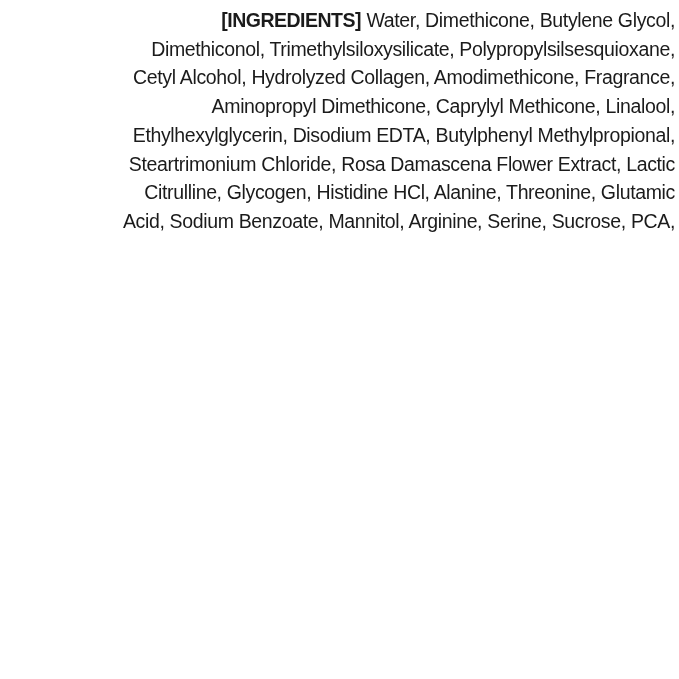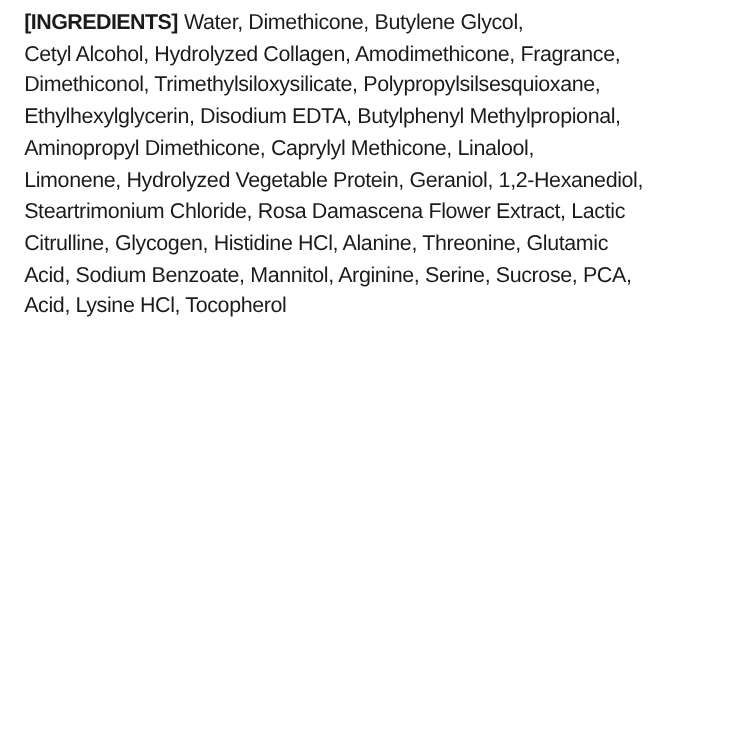--- a/index.html
+++ b/index.html
@@ -20,36 +20,35 @@
     color: #1b1b1b;
   }
   .ingredients-text {
     font-size: 19.5px;
     line-height: 28.7px;
     letter-spacing: -0.35px;
     color: #1b1b1b;
   }
   .line {
     white-space: nowrap;
+    text-align: right;
   }
   .heading {
     font-weight: 700;
     letter-spacing: -0.5px;
     margin-right: 0.28em;
   }
 </style>
 </head>
 <body>
 
 <div class="ingredients-panel">
   <div class="ingredients-text">
     <div class="line"><span class="heading">[INGREDIENTS]</span><span>Water, Dimethicone, Butylene Glycol,</span></div>
+    <div class="line">Dimethiconol, Trimethylsiloxysilicate, Polypropylsilsesquioxane,</div>
     <div class="line">Cetyl Alcohol, Hydrolyzed Collagen, Amodimethicone, Fragrance,</div>
-    <div class="line">Dimethiconol, Trimethylsiloxysilicate, Polypropylsilsesquioxane,</div>
+    <div class="line">Aminopropyl Dimethicone, Caprylyl Methicone, Linalool,</div>
     <div class="line">Ethylhexylglycerin, Disodium EDTA, Butylphenyl Methylpropional,</div>
-    <div class="line">Aminopropyl Dimethicone, Caprylyl Methicone, Linalool,</div>
-    <div class="line">Limonene, Hydrolyzed Vegetable Protein, Geraniol, 1,2-Hexanediol,</div>
     <div class="line">Steartrimonium Chloride, Rosa Damascena Flower Extract, Lactic</div>
     <div class="line">Citrulline, Glycogen, Histidine HCl, Alanine, Threonine, Glutamic</div>
     <div class="line">Acid, Sodium Benzoate, Mannitol, Arginine, Serine, Sucrose, PCA,</div>
-    <div class="line">Acid, Lysine HCl, Tocopherol</div>
   </div>
 </div>
 
 </body></html>

